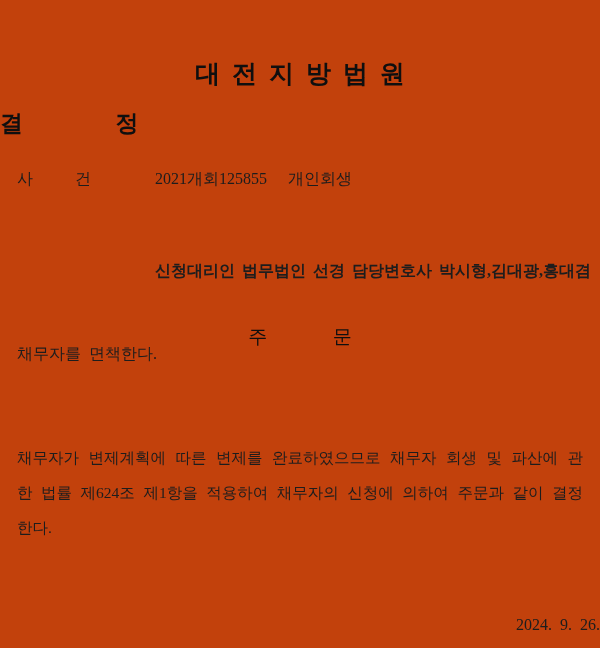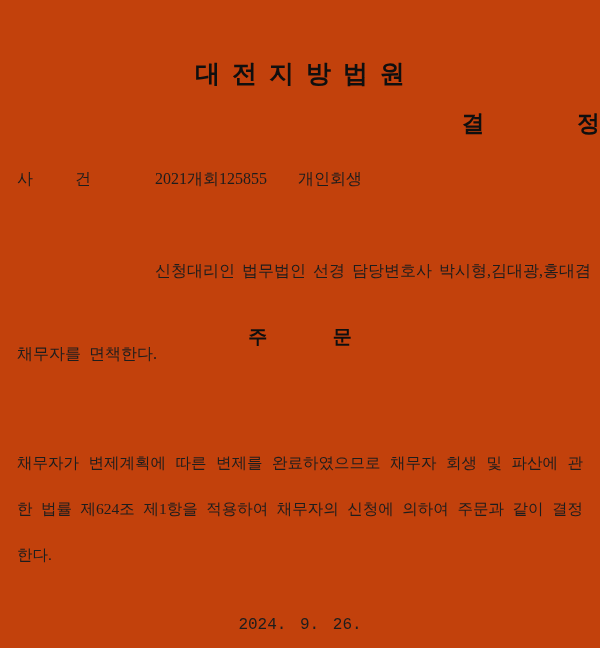--- a/index.html
+++ b/index.html
@@ -28,34 +28,34 @@
     font-weight: bold;
     font-size: 25px;
     word-spacing: 5px;
     color: #0f0f0f;
     white-space: pre;
   }
   .doc-type {
     top: 108px;
     left: 0;
     width: 100%;
-    text-align: right;
+    text-align: left;
     font-family: "Liberation Sans", sans-serif;
     font-weight: bold;
     font-size: 23px;
     word-spacing: 86px;
     color: #0f0f0f;
     white-space: pre;
   }
   .section-heading {
     left: 0;
     width: 100%;
     text-align: center;
     font-family: "Liberation Sans", sans-serif;
-    font-weight: bold;
+    font-weight: normal;
     font-size: 19px;
     word-spacing: 60px;
     color: #0f0f0f;
     white-space: pre;
   }
   .order-heading  { top: 324px; }
   .reason-heading { top: 409px; }
 
   
   .info-row {
@@ -74,60 +74,60 @@
     text-align-last: justify;
     vertical-align: top;
   }
   .row-value {
     display: inline-block;
     margin-left: 64px;
     vertical-align: top;
   }
   .case-type {
     display: inline-block;
-    margin-left: 31px;
+    margin-left: 21px;
   }
 
   .attorney-row {
     top: 261px;
     left: 155px;
     font-size: 16px;
     word-spacing: 3px;
     color: #1d1d1d;
     white-space: nowrap;
+    font-weight: bold;
   }
 
   .order-text {
     top: 344px;
     left: 17px;
     font-size: 16px;
     word-spacing: 4px;
     color: #1d1d1d;
   }
 
   .reason-text {
     top: 440px;
     left: 17px;
     width: 566px;
     font-size: 15.5px;
-    line-height: 46px;
+    line-height: 35px;
     text-align: justify;
     word-spacing: 4px;
     color: #1d1d1d;
   }
 
   .decision-date {
     top: 616px;
     left: 0;
     width: 100%;
-    text-align: center;
+    text-align: right;
     font-size: 16px;
     word-spacing: 4px;
     color: #1d1d1d;
-    font-family: Liberation Mono, monospace;
   }
 </style>
 </head>
 <body>
 
 <div class="page">
 
   <div class="abs court-name">대 전 지 방 법 원</div>
 
   <div class="abs doc-type">결 정</div>

